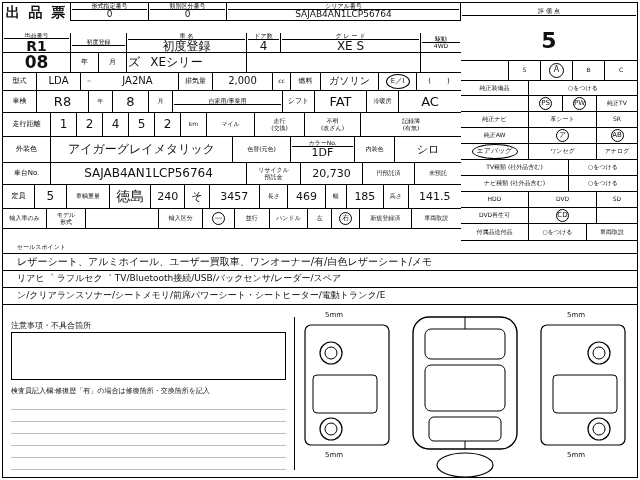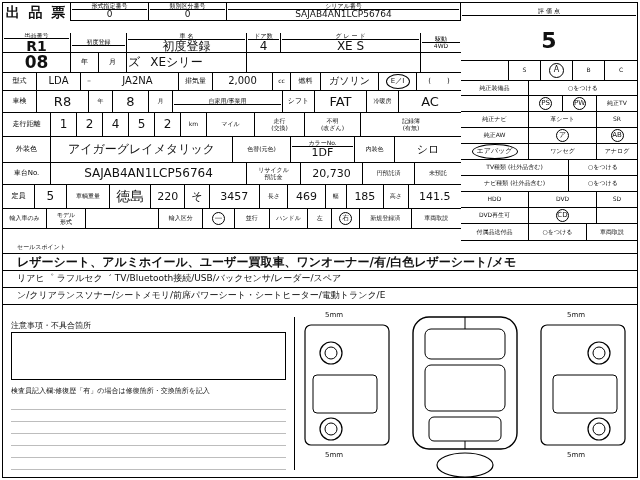--- a/index.html
+++ b/index.html
@@ -295,21 +295,21 @@
         <div class="cell" style="width:34px;height:24px;">
           <span class="val" style="font-size:12px;">5</span>
         </div>
         <div class="cell" style="width:46px;height:24px;">
           <span class="tiny">車輌重量</span>
         </div>
         <div class="cell" style="width:44px;height:24px;">
           <span class="val" style="font-size:14px;">徳島</span>
         </div>
         <div class="cell" style="width:36px;height:24px;">
-          <span class="val" style="font-size:11px;">220</span>
+          <span class="val" style="font-size:11px;">240</span>
         </div>
         <div class="cell" style="width:26px;height:24px;">
           <span class="val" style="font-size:11px;">そ</span>
         </div>
         <div class="cell" style="width:54px;height:24px;">
           <span class="val" style="font-size:11px;">3457</span>
         </div>
         <div class="cell" style="width:30px;height:24px;">
           <span class="tiny">長さ</span>
         </div>
@@ -501,21 +501,21 @@
     </div>
   </div>
 
   <div class="row" style="height:13px;">
     <div class="cell nb-r" style="width:634px;height:13px;justify-content:flex-start;padding-left:14px;">
       <span class="tiny">セールスポイント</span>
     </div>
   </div>
   <div class="row" style="height:17px;">
     <div class="cell nb-r" style="width:634px;height:17px;justify-content:flex-start;padding-left:14px;">
-      <span style="font-size:12px;font-weight:bold;">レザーシート、アルミホイール、ユーザー買取車、ワンオーナー/有/白色レザーシート/メモ</span>
+      <span style="font-size:10px;">レザーシート、アルミホイール、ユーザー買取車、ワンオーナー/有/白色レザーシート/メモ</span>
     </div>
   </div>
   <div class="row" style="height:17px;">
     <div class="cell nb-r" style="width:634px;height:17px;justify-content:flex-start;padding-left:14px;">
       <span style="font-size:9px;">リアヒ゜ ラフルセク゛ TV/Bluetooth接続/USB/バックセンサ/レーダー/スペア</span>
     </div>
   </div>
   <div class="row" style="height:17px;">
     <div class="cell nb-r" style="width:634px;height:17px;justify-content:flex-start;padding-left:14px;">
       <span style="font-size:9px;">ン/クリアランスソナー/シートメモリ/前席パワーシート・シートヒーター/電動トランク/E</span>

